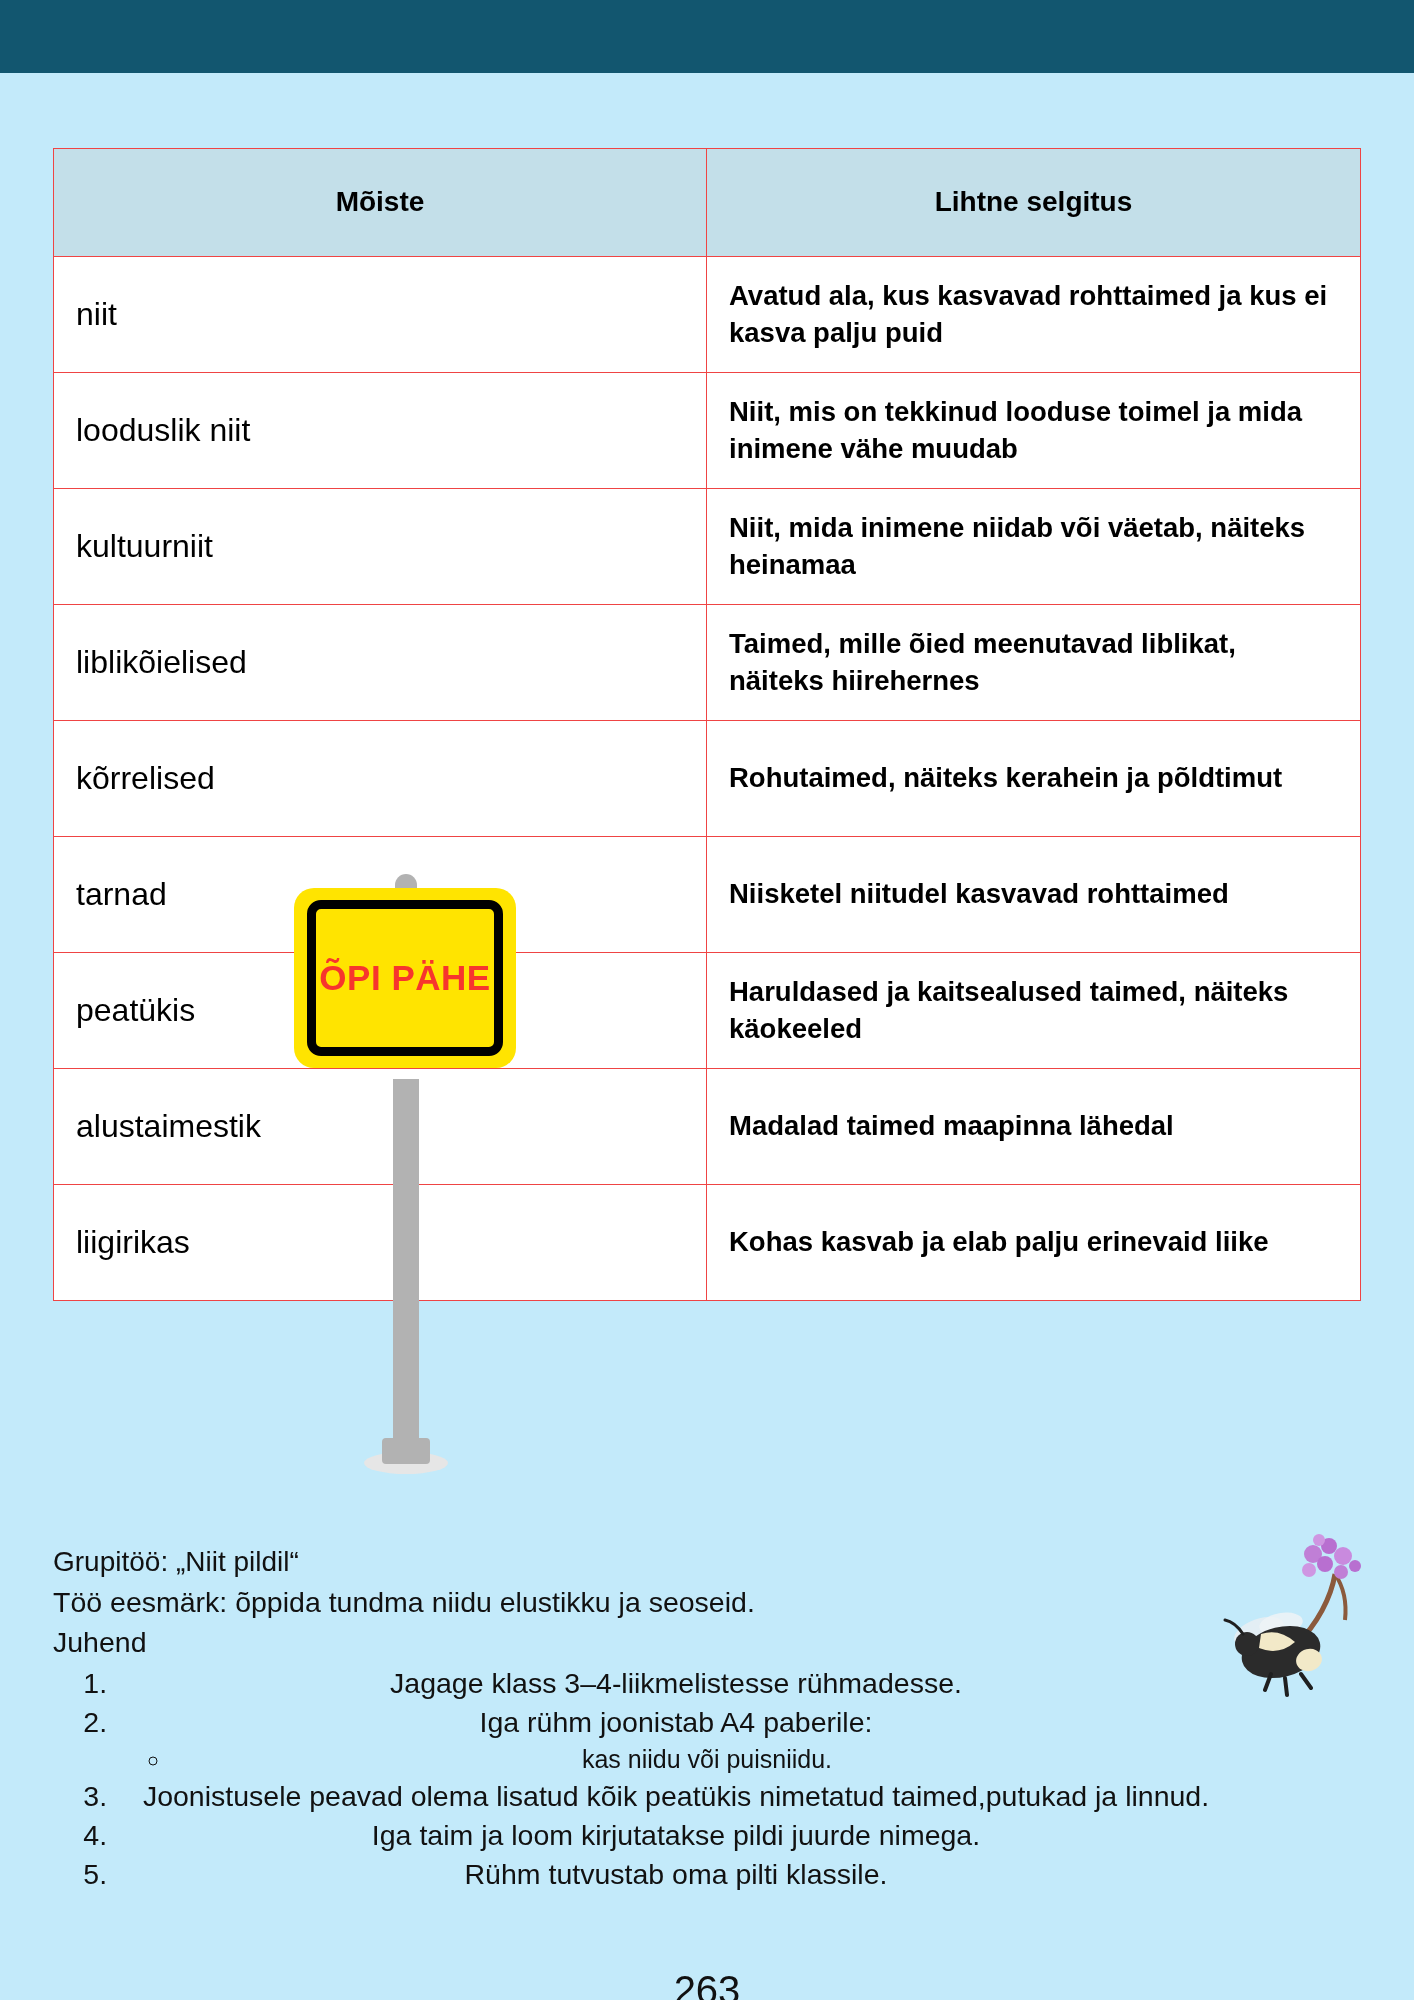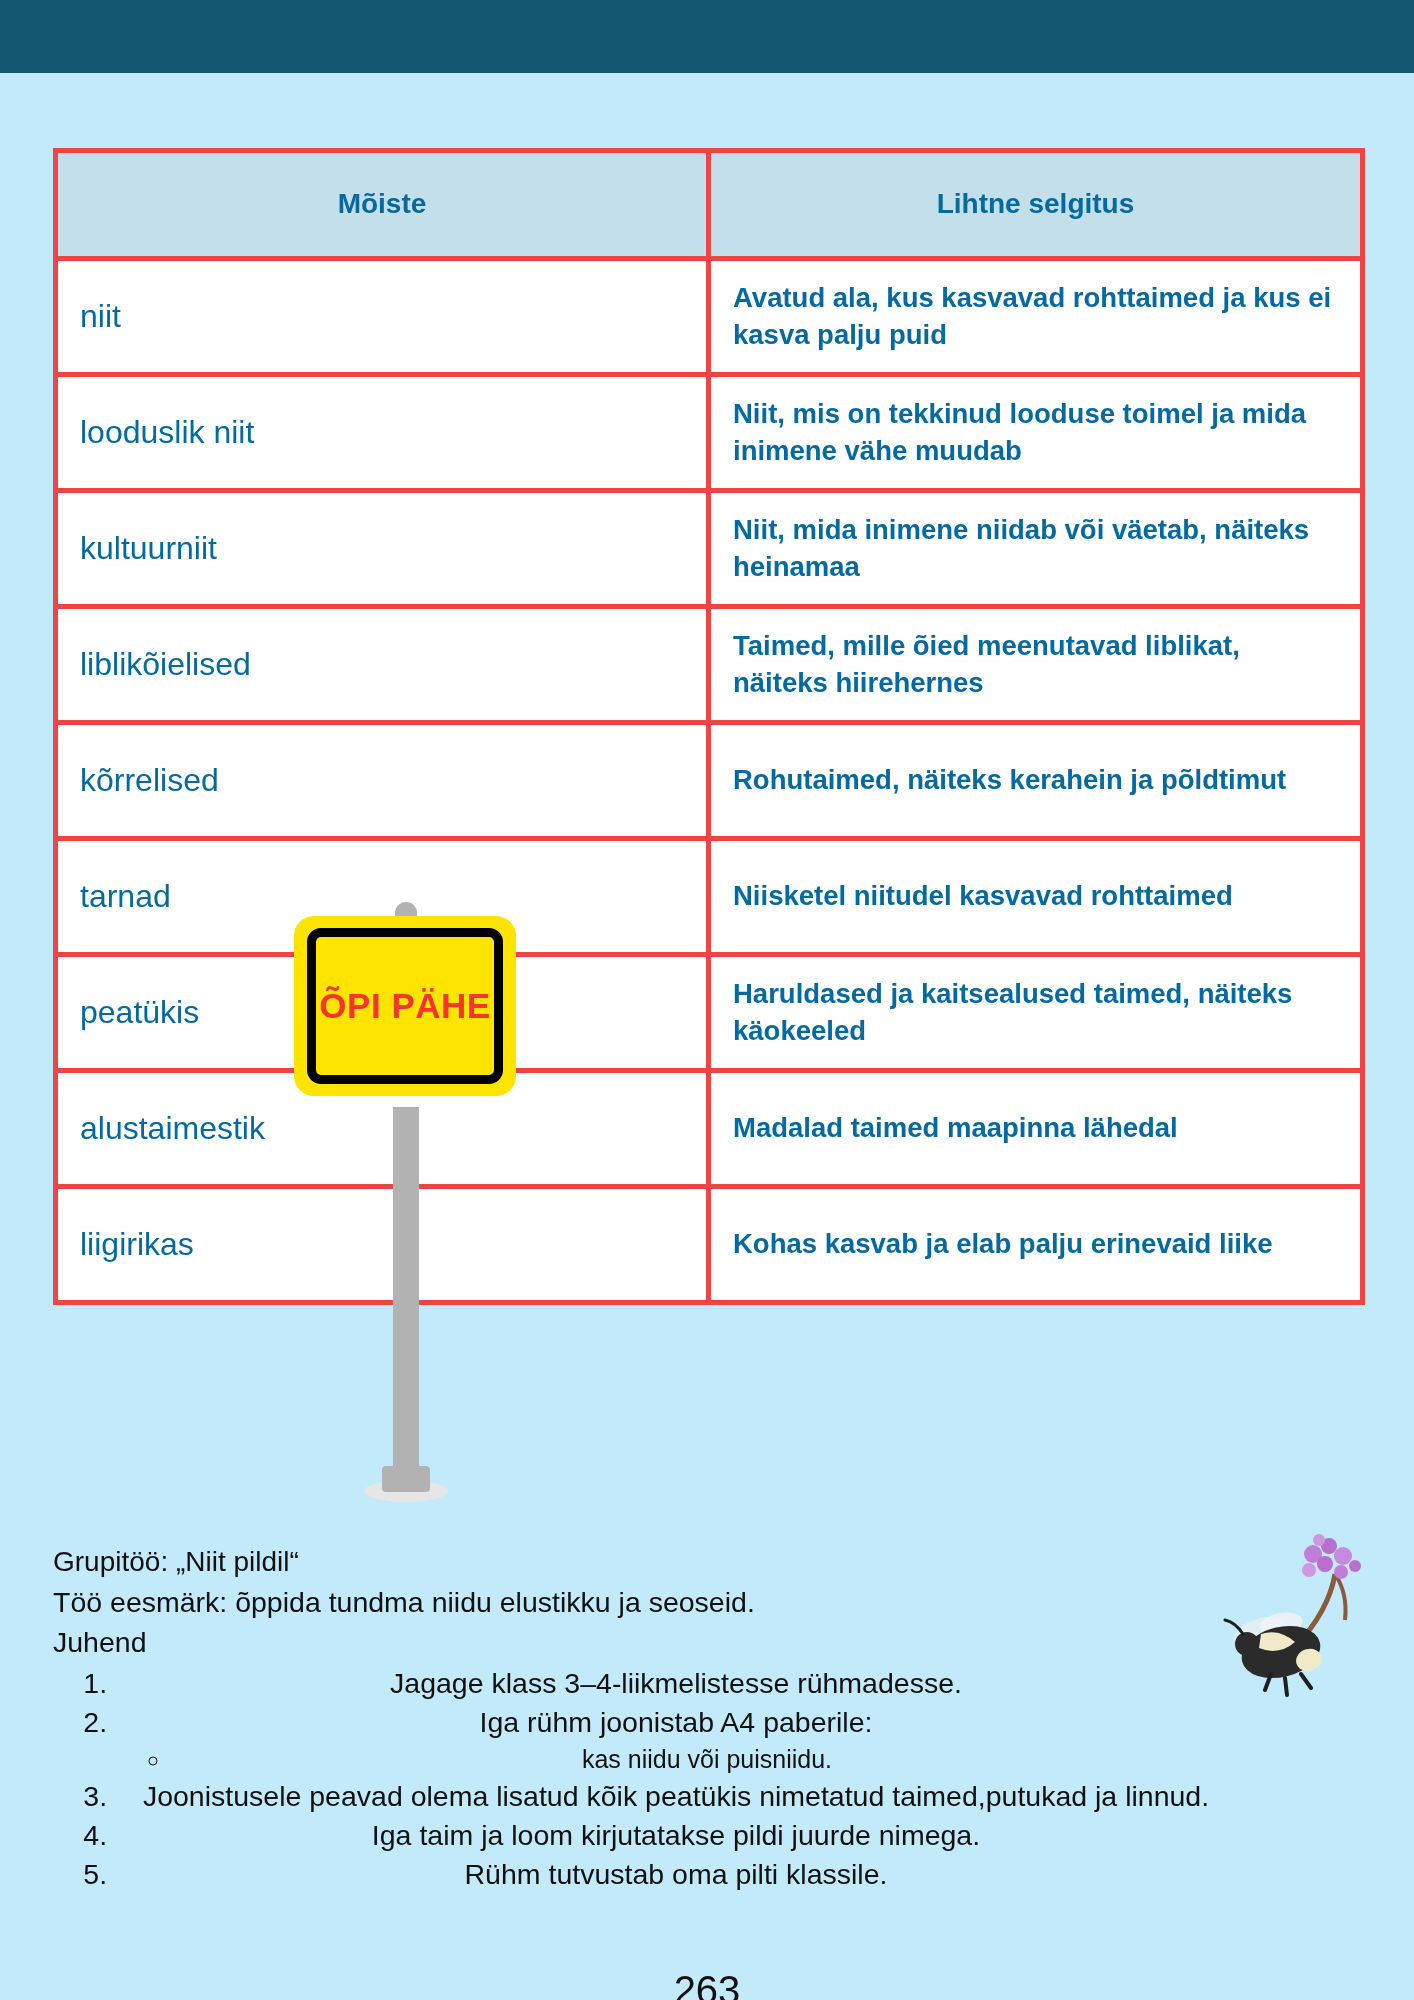--- a/index.html
+++ b/index.html
@@ -30,44 +30,44 @@
   }
   table.glossary {
     width: 100%;
     border-collapse: collapse;
     background: #ffffff;
     table-layout: fixed;
   }
   table.glossary col.c1 { width: 653px; }
   table.glossary col.c2 { width: 654px; }
   table.glossary th, table.glossary td {
-    border: 5px solid #ef4444;
+    border: 1px solid #ef4444;
     vertical-align: middle;
     padding: 14px 22px;
     font-size: 27.5px;
     line-height: 1.32;
-    color: #0369a1;
+    color: #000000;
   }
   table.glossary thead th {
     background: #c3dfe9;
     font-weight: bold;
     height: 108px;
     font-size: 28px;
   }
   table.glossary tbody td.term {
     font-weight: normal;
     font-size: 32px;
   }
   table.glossary tbody tr { height: 116px; }
   table.glossary tbody td.desc { font-weight: bold; }
 
   
   .sign {
     position: absolute;
-    left: 352px; top: 829px;
+    left: 352px; top: 801px;
     width: 330px; height: 600px;
     pointer-events: none;
     text-decoration: underline;
   }
   .sign-base {
     position: absolute;
     left: 12px; bottom: 0;
     width: 84px; height: 22px;
     background: #e6e6e6;
     border-radius: 50%;

